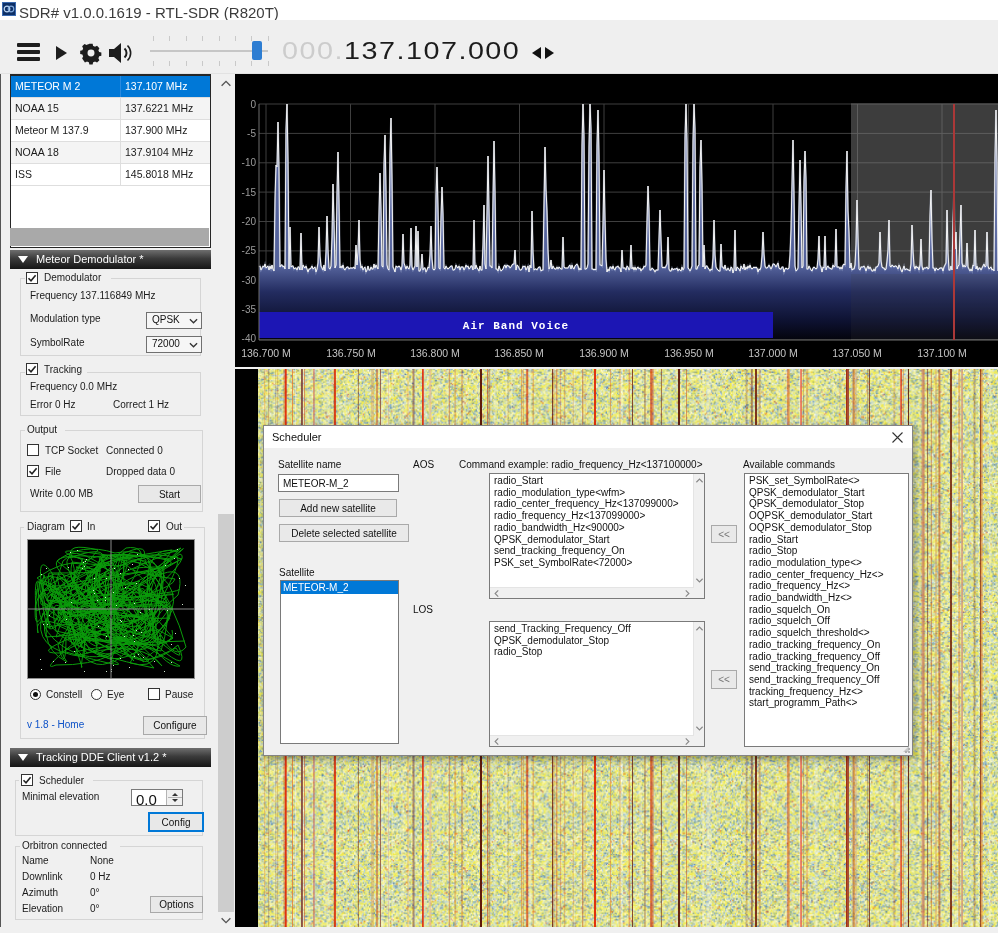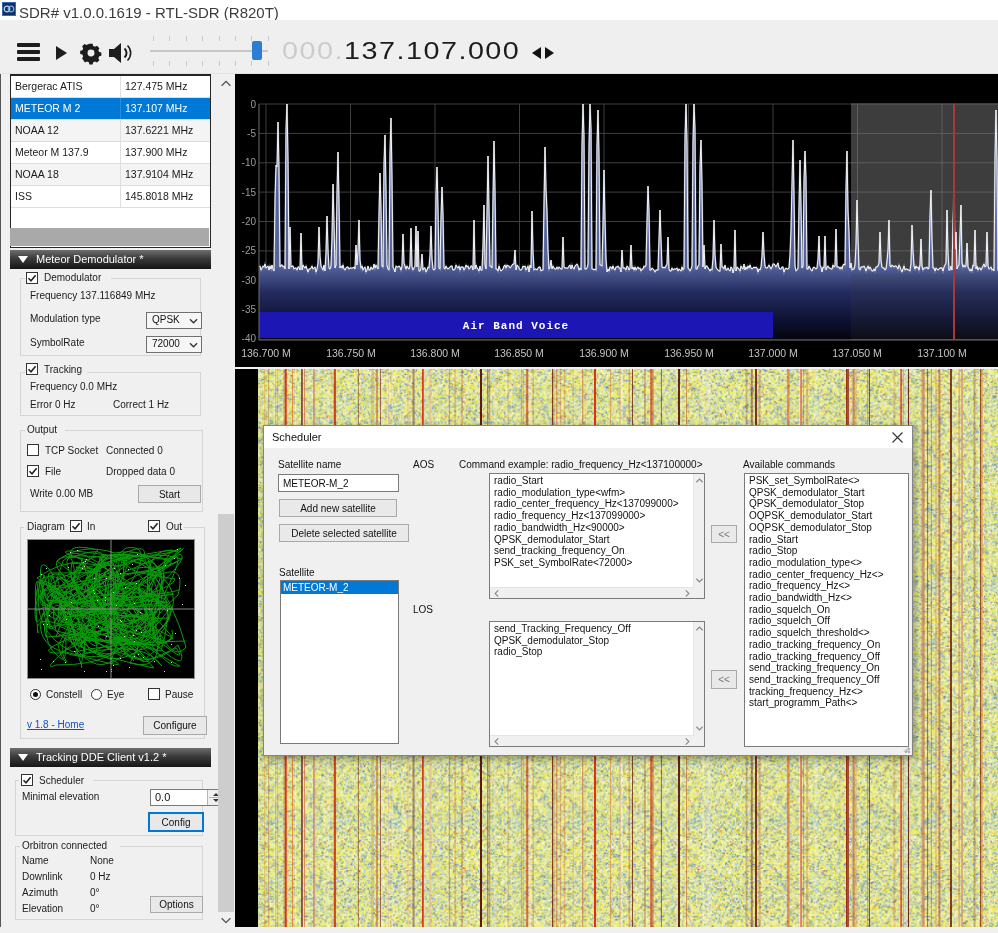--- a/index.html
+++ b/index.html
@@ -96,30 +96,26 @@
 <div class="tk" style="left:268px;top:36px"></div>
 <div class="tk" style="left:268px;top:61px"></div>
 <div class="abs" id="track"></div>
 <div class="abs" id="handle"></div>
 <div class="abs" id="freq"><span class="dim">000.</span>137.107.000</div>
 <div class="abs" id="arrL"></div>
 <div class="abs" id="arrR"></div>
 <div class="abs" id="leftedge"></div>
 <div class="abs" id="panelbg"></div>
 <div class="abs" id="freqtable">
-    <div class="trow rw">
-      <div class="c1">Bergerac ATIS</div>
-      <div class="c2">127.475 MHz</div>
-    </div>
     <div class="trow rs">
       <div class="c1">METEOR M 2</div>
       <div class="c2">137.107 MHz</div>
     </div>
     <div class="trow ra">
-      <div class="c1">NOAA 12</div>
+      <div class="c1">NOAA 15</div>
       <div class="c2">137.6221 MHz</div>
     </div>
     <div class="trow rw">
       <div class="c1">Meteor M 137.9</div>
       <div class="c2">137.900 MHz</div>
     </div>
     <div class="trow ra">
       <div class="c1">NOAA 18</div>
       <div class="c2">137.9104 MHz</div>
     </div>
@@ -220,35 +216,35 @@
       <path d="M18 28h1v1h-1zM12 119h1v1h-1zM37 122h1v1h-1zM101 127h1v1h-1zM78 38h1v1h-1zM19 84h1v1h-1zM113 92h1v1h-1zM146 18h1v1h-1zM105 95h1v1h-1zM151 38h1v1h-1zM149 9h1v1h-1zM97 47h1v1h-1zM86 28h1v1h-1zM65 50h1v1h-1zM77 57h1v1h-1zM40 27h1v1h-1zM78 131h1v1h-1zM137 25h1v1h-1zM104 24h1v1h-1zM56 131h1v1h-1zM58 19h1v1h-1zM92 80h1v1h-1zM85 125h1v1h-1zM85 52h1v1h-1zM38 79h1v1h-1zM121 69h1v1h-1zM66 38h1v1h-1zM136 131h1v1h-1zM96 96h1v1h-1zM56 26h1v1h-1zM15 84h1v1h-1zM147 93h1v1h-1zM110 114h1v1h-1zM69 60h1v1h-1zM46 111h1v1h-1zM112 72h1v1h-1zM126 121h1v1h-1zM13 34h1v1h-1zM78 96h1v1h-1zM43 62h1v1h-1zM108 43h1v1h-1zM109 14h1v1h-1zM70 86h1v1h-1zM139 70h1v1h-1zM108 90h1v1h-1zM106 63h1v1h-1zM55 22h1v1h-1zM143 104h1v1h-1zM106 101h1v1h-1zM54 28h1v1h-1zM88 65h1v1h-1zM106 116h1v1h-1zM66 53h1v1h-1zM115 117h1v1h-1zM93 81h1v1h-1zM143 122h1v1h-1zM13 129h1v1h-1zM21 75h1v1h-1zM83 129h1v1h-1zM42 12h1v1h-1zM154 64h1v1h-1zM77 60h1v1h-1zM49 10h1v1h-1zM92 33h1v1h-1zM83 131h1v1h-1zM157 45h1v1h-1zM57 21h1v1h-1zM100 29h1v1h-1zM25 121h1v1h-1zM92 118h1v1h-1z" fill="#cfe8cf"></path>
 <path d="M0 69H166M83 0V138" stroke="#8a8a8a" stroke-width="1"></path>
 </svg>
   </div>
 <div class="radio on" style="left:30px;top:689px"></div>
 <div class="lbl" style="left:46px;top:689px">Constell</div>
 <div class="radio" style="left:91px;top:689px"></div>
 <div class="lbl" style="left:107px;top:689px">Eye</div>
 <div class="cb" style="left:148px;top:688px"></div>
 <div class="lbl" style="left:165px;top:689px">Pause</div>
-<div class="lbl" style="left:27px;top:719px;color:#0d52c8;text-decoration:underline">v 1.8 - Home</div>
+<div class="lbl" style="left:27px;top:719px;color:#0d52c8;">v 1.8 - Home</div>
 <div class="btn" style="left:143px;top:716px;width:64px;height:19px">Configure</div>
 
 <div class="abs hdr" style="top:748px"><span class="tri"></span>Tracking DDE Client v1.2 *</div>
 
 <div class="gb" style="left:15px;top:780px;width:188px;height:56px"></div>
 <div class="abs" style="left:19px;top:773px;width:74px;height:14px;background:#f0f0f0"></div>
 <div class="cb" style="left:21px;top:774px">
     <svg viewBox="0 0 12 12" class="ck">
       <path d="M2.5 6.2L5 8.7L9.6 3.2" stroke="#222" stroke-width="1.6" fill="none"></path>
     </svg>
   </div>
 <div class="lbl" style="left:39px;top:775px">Scheduler</div>
 <div class="lbl" style="left:22px;top:791px">Minimal elevation</div>
-<div class="dbox" style="left:150px;top:789px;width:74px;height:17px;font-size:11px;padding:1px 0 0 4px">0.0
+<div class="dbox" style="left:131px;top:789px;width:52px;height:17px;font-size:15px;padding:1px 0 0 4px">0.0
  <span style="position:absolute;right:0;top:0;width:16px;height:15px;background:#f0f0f0;border-left:1px solid #b4b4b4">
  <svg width="16" height="15" viewBox="0 0 16 15">
         <path d="M5 6l3-3 3 3z" fill="#333"></path>
         <path d="M5 9l3 3 3-3z" fill="#333"></path>
         <path d="M1 7.5h14" stroke="#b4b4b4"></path>
       </svg></span></div>
 <div class="btn" style="left:148px;top:812px;width:56px;height:20px;border:2px solid #0078d7">Config</div>
 
 <div class="gb" style="left:15px;top:846px;width:188px;height:74px"></div>
 <div class="abs" style="left:20px;top:839px;width:100px;height:14px;background:#f0f0f0"></div>

